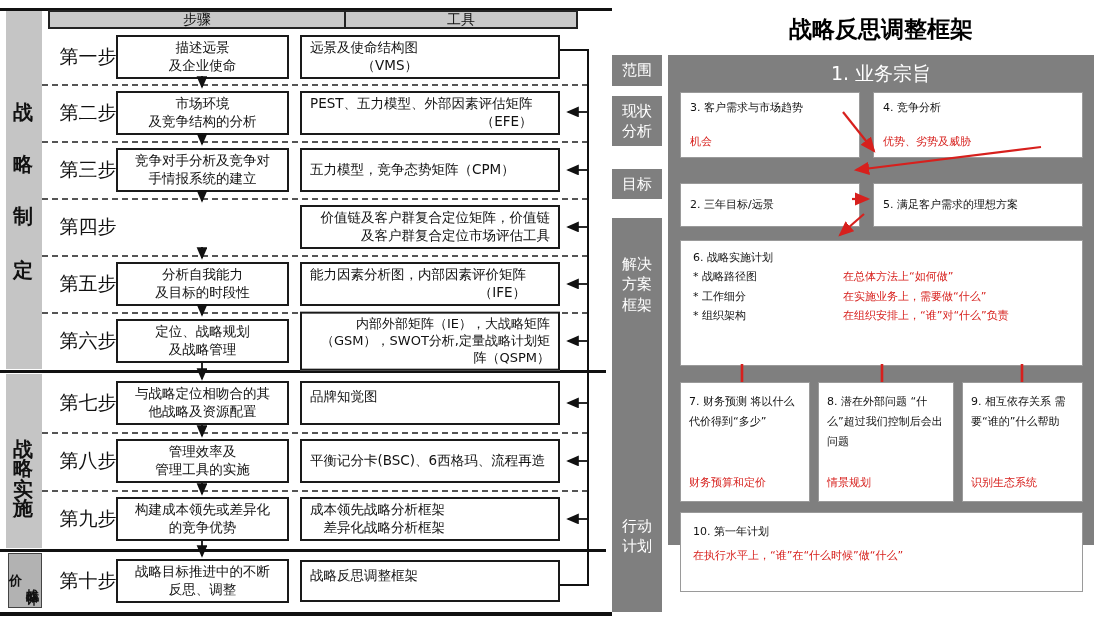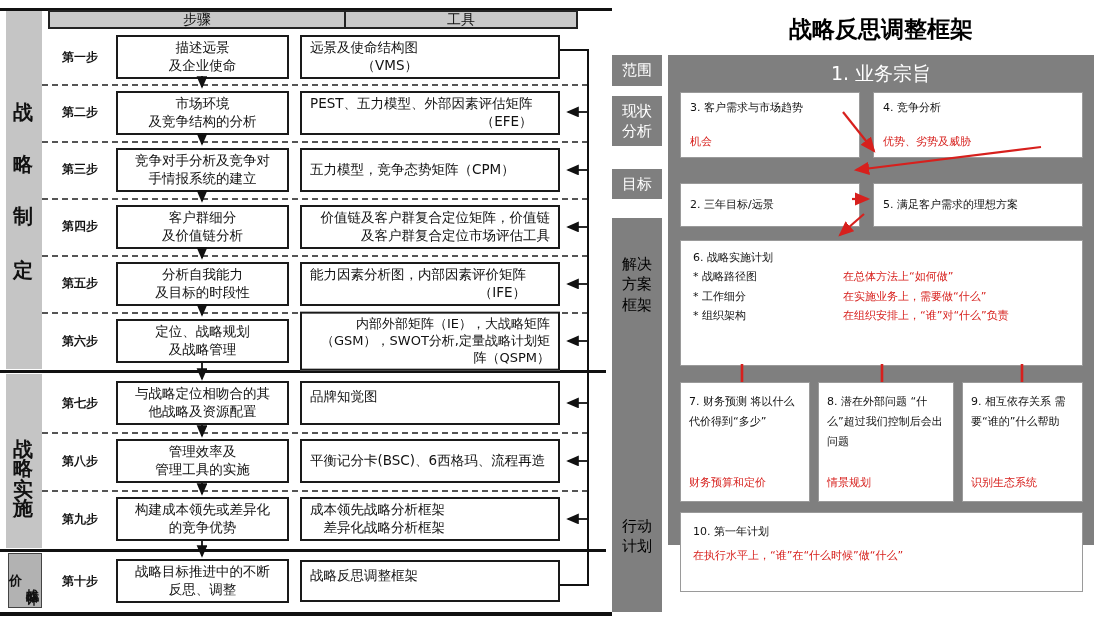--- a/index.html
+++ b/index.html
@@ -16,35 +16,35 @@
   .vtext{writing-mode:vertical-lr;text-orientation:upright;font-size:20px;font-weight:bold;}
   .evalbox{position:absolute;left:8px;width:34px;background:#b2b2b2;border:1px solid #444;
            display:flex;align-items:center;justify-content:center;gap:1px;box-sizing:border-box;}
   .evalbox .single{font-size:13px;font-weight:bold;}
   .evalbox .vcol{writing-mode:vertical-lr;text-orientation:upright;font-size:13px;font-weight:bold;letter-spacing:2px;}
 
   .hcell{position:absolute;top:10px;height:19px;background:#c9c9c9;border:2px solid #222;
          display:flex;align-items:center;justify-content:center;font-size:14px;box-sizing:border-box;}
 
   .trow{position:absolute;left:0;width:612px;}
-  .stepname{position:absolute;left:46px;width:68px;top:0;height:100%;
-            display:flex;align-items:center;justify-content:center;font-size:12px;font-weight:bold;}
+  .stepname{position:absolute;left:54px;width:68px;top:0;height:100%;
+            display:flex;align-items:center;justify-content:center;font-size:19px;}
   .abox,.tbox{position:absolute;top:50%;transform:translateY(-50%);background:#fff;
               border:2px solid #1a1a1a;box-sizing:border-box;display:flex;align-items:center;
               font-size:13.5px;line-height:1.3;}
   .abox{left:116px;width:173px;min-height:44px;justify-content:center;text-align:center;padding:2px 3px;}
   .tbox{left:300px;width:260px;min-height:44px;justify-content:flex-start;text-align:right;padding:2px 8px;}
 
   
   .title{position:absolute;left:668px;top:14px;width:426px;text-align:center;
          font-size:23px;font-weight:bold;color:#000;}
   .rail{position:absolute;left:612px;width:50px;background:#7f7f7f;color:#fff;
         display:flex;align-items:center;justify-content:center;text-align:center;
         font-size:15px;line-height:1.35;}
-  .railtall{position:absolute;left:612px;top:218px;width:50px;height:394px;background:#7f7f7f;color:#000000;}
+  .railtall{position:absolute;left:612px;top:218px;width:50px;height:394px;background:#7f7f7f;color:#ffffff;}
   .railtall .lbl{position:absolute;left:0;width:100%;text-align:center;font-size:15px;line-height:1.35;}
   .panel{position:absolute;left:668px;top:55px;width:426px;height:490px;background:#7f7f7f;}
   .banner{position:absolute;left:0;top:0;width:100%;height:37px;color:#fff;font-size:19px;
           display:flex;align-items:center;justify-content:center;}
   .wbox{position:absolute;background:#fff;border:1px solid #9a9a9a;box-sizing:border-box;
         font-size:11px;line-height:1.3;}
   .wbox .bt{color:#111;}
   .note{color:#d7201d;}
   .b6row{display:flex;margin-top:5px;}
   .b6row .bl{width:150px;flex:none;}
@@ -114,24 +114,20 @@
     <div class="abox">
         <span class="pre">竞争对手分析及竞争对
 手情报系统的建立</span>
       </div>
     <div class="tbox">
         <span class="pre">五力模型，竞争态势矩阵（CPM）</span>
       </div>
   </div>
   <div class="trow" style="top:198px;height:57px;">
     <div class="stepname">第四步</div>
-    <div class="abox">
-        <span class="pre">客户群细分
-及价值链分析</span>
-      </div>
     <div class="tbox">
         <span class="pre">价值链及客户群复合定位矩阵，价值链及客户群复合定位市场评估工具</span>
       </div>
   </div>
   <div class="trow" style="top:255px;height:57px;">
     <div class="stepname">第五步</div>
     <div class="abox">
         <span class="pre">分析自我能力
 及目标的时段性</span>
       </div>

